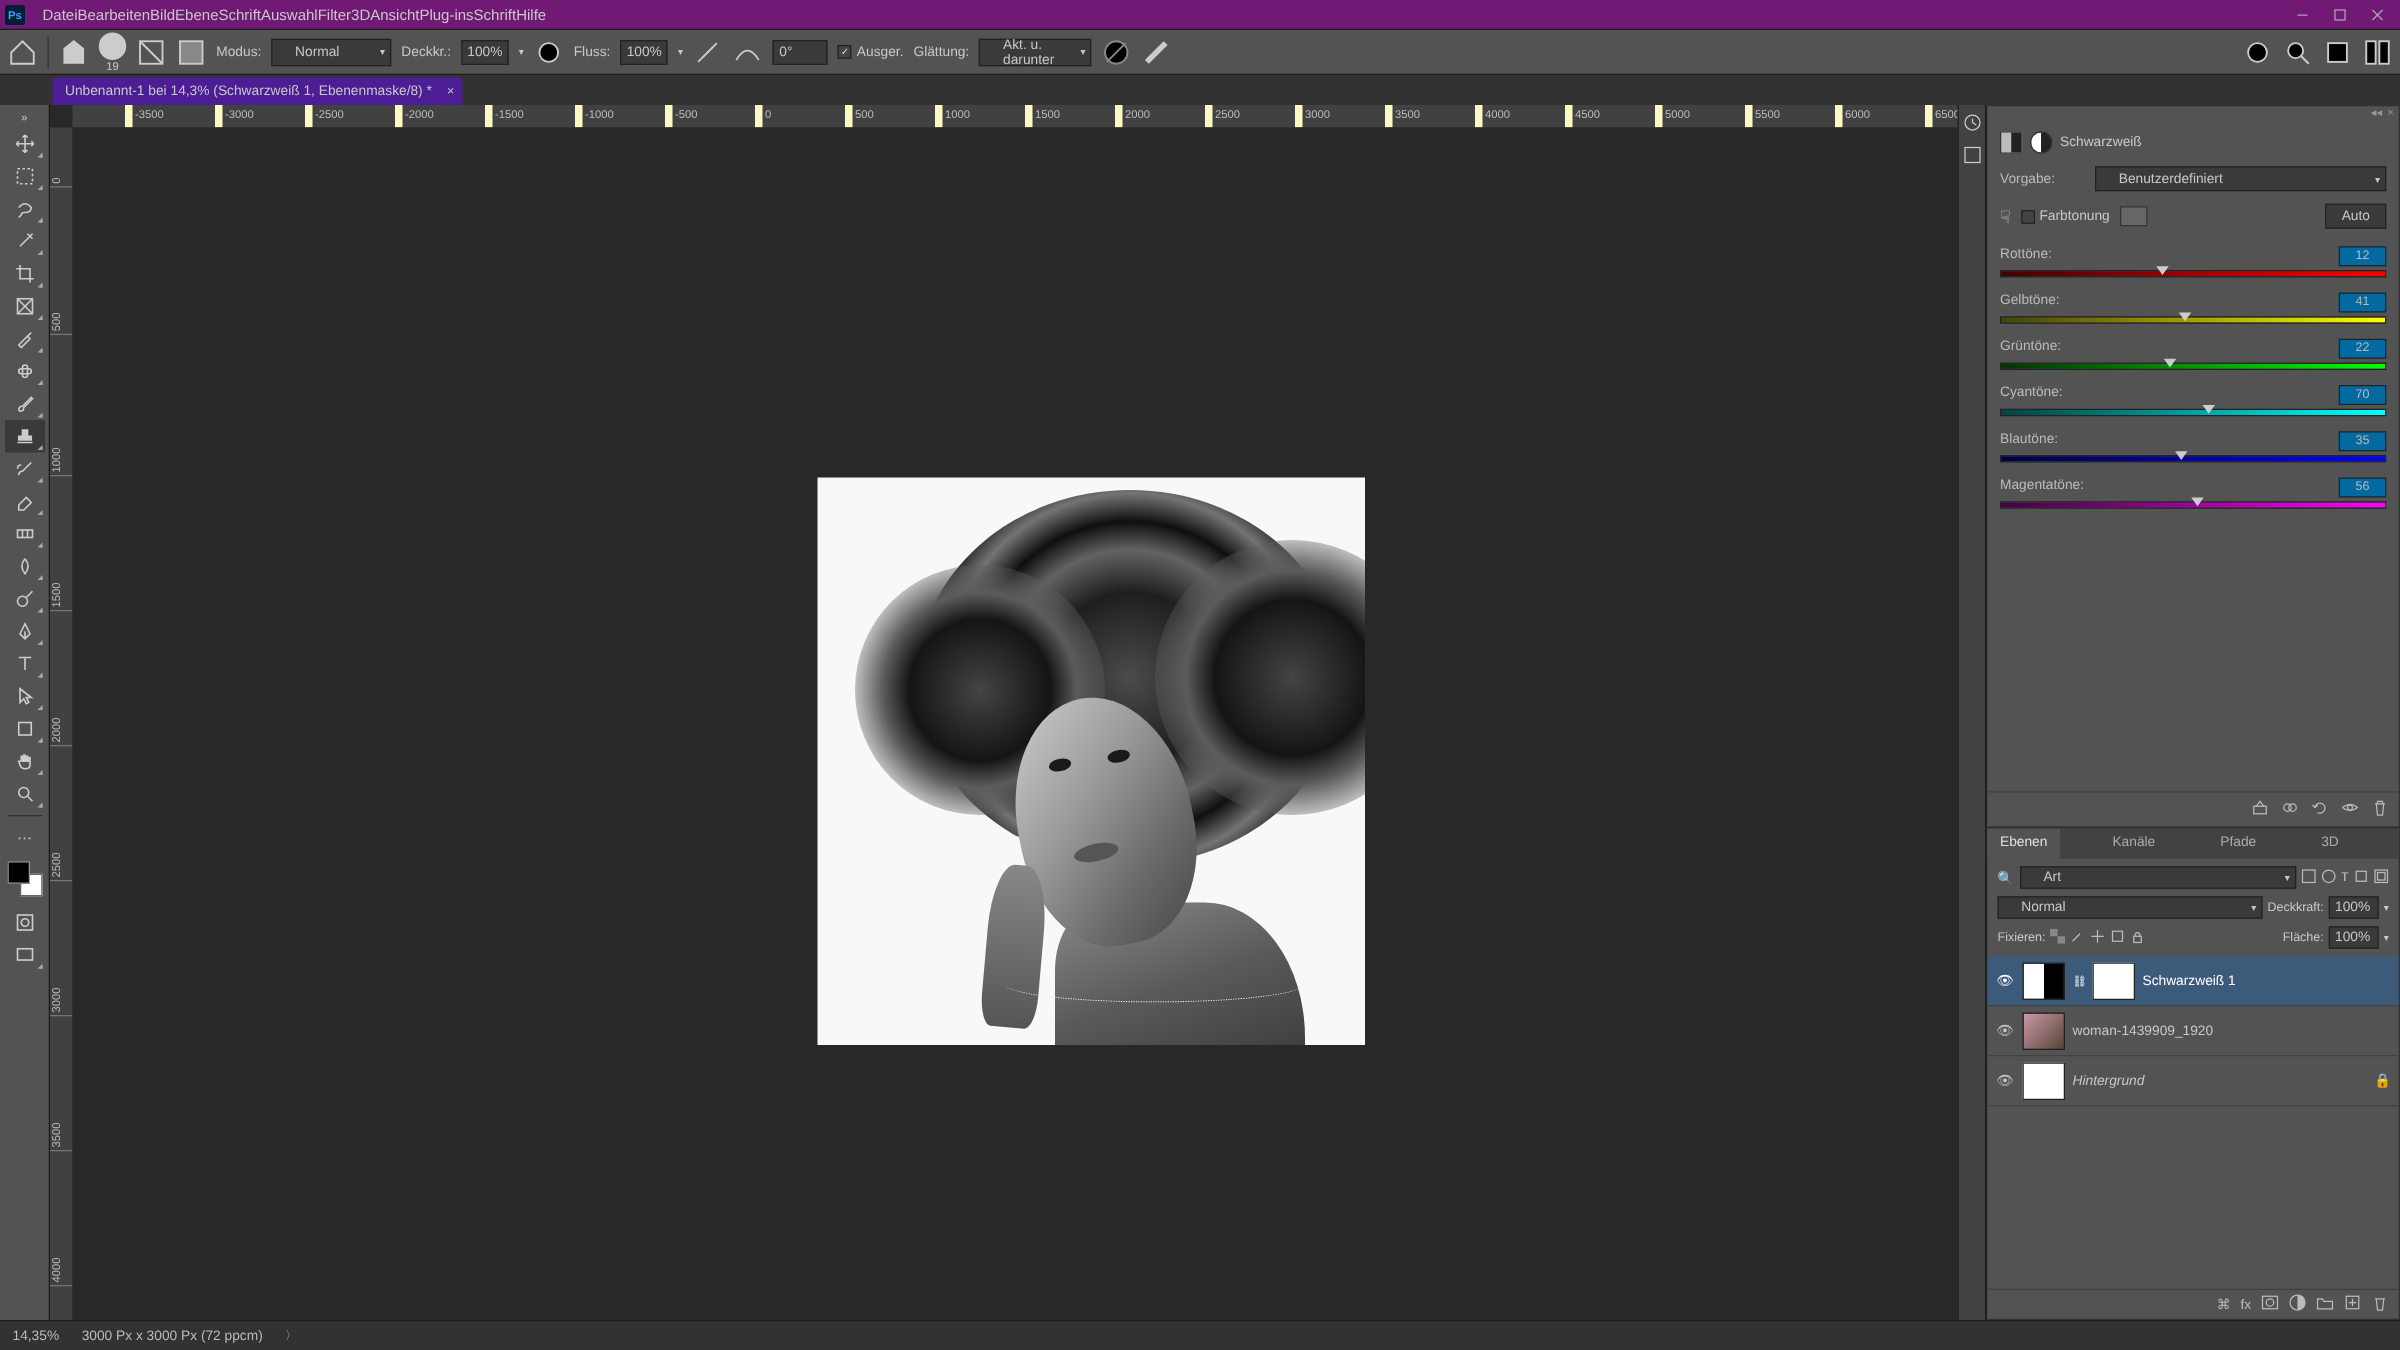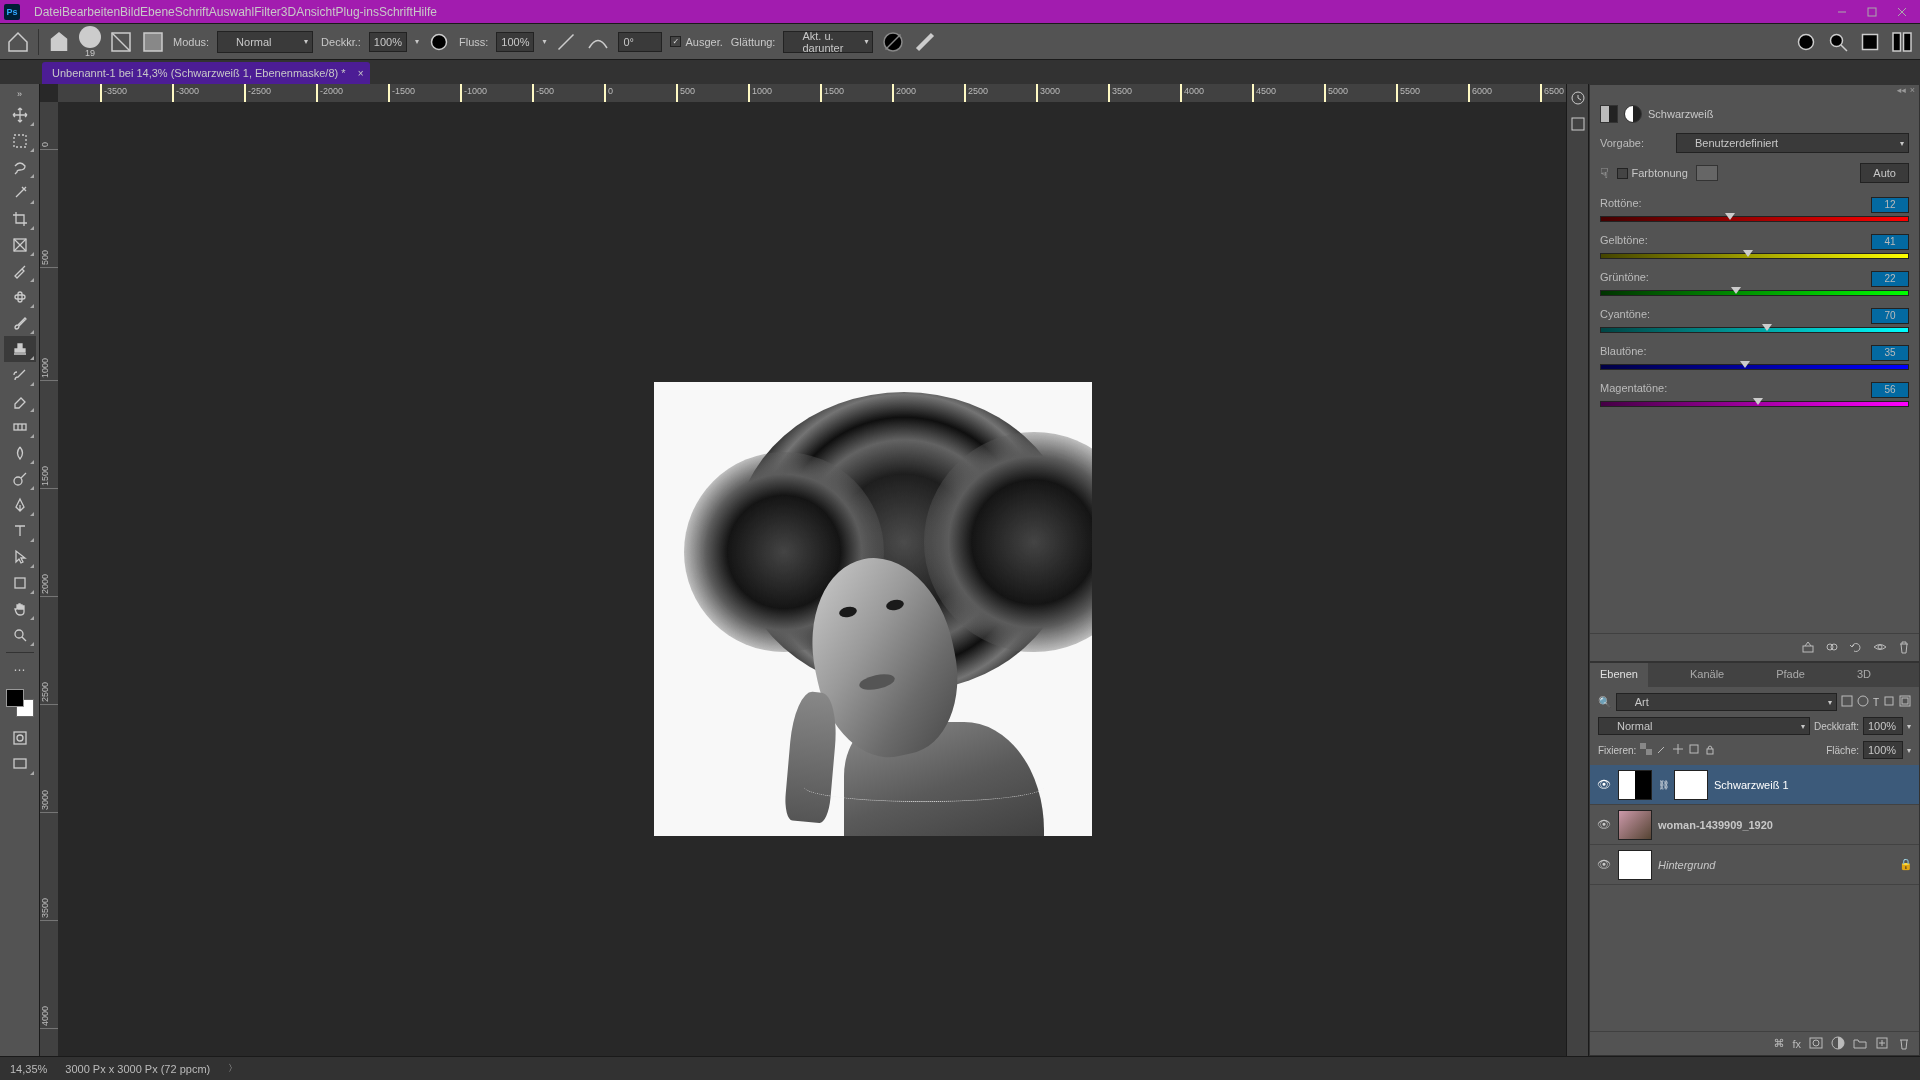--- a/index.html
+++ b/index.html
@@ -1,19 +1,19 @@
 <!DOCTYPE html>
 <html><head>
 <meta charset="utf-8">
 <style>
 * { margin:0; padding:0; box-sizing:border-box; font-family:"Segoe UI",Tahoma,sans-serif; user-select:none; }
 body { width:1920px; height:1080px; background:#323232; overflow:hidden; color:#c8c8c8; font-size:11px; position:relative; }
 
 
-.title-bar { height:24px; background:#a21caf; display:flex; align-items:center; justify-content:space-between; padding:0 4px; border-bottom:1px solid #1a1a1a; }
+.title-bar { height:24px; background:#701a75; display:flex; align-items:center; justify-content:space-between; padding:0 4px; border-bottom:1px solid #1a1a1a; }
 .title-left { display:flex; align-items:center; gap:14px; }
 .ps-icon { width:16px; height:16px; background:#001e36; color:#31a8ff; font-size:9px; font-weight:bold; display:flex; align-items:center; justify-content:center; border-radius:2px; }
 .menu-items { display:flex; font-size:12px; }
 .menu-items span { cursor:default; }
 .win-controls { display:flex; gap:2px; }
 .win-btn { width:28px; height:18px; display:flex; align-items:center; justify-content:center; color:#aaa; }
 .win-btn svg { width:10px; height:10px; }
 
 
 .options-bar { height:36px; background:#535353; display:flex; align-items:center; padding:0 6px; gap:8px; border-bottom:1px solid #1a1a1a; font-size:11px; }
@@ -36,21 +36,21 @@
 .tool { width:32px; height:26px; display:flex; align-items:center; justify-content:center; position:relative; color:#ccc; }
 .tool.active { background:#3a3a3a; }
 .tool-corner::after{content:"";position:absolute;right:2px;bottom:2px;border:2px solid transparent;border-right-color:#aaa;border-bottom-color:#aaa;}
 .tool svg { width:16px; height:16px; stroke:#ccc; fill:none; stroke-width:1.3; }
 .swatches { width:28px; height:28px; position:relative; margin-top:6px;}
 .swatch-fg{position:absolute;top:0;left:0;width:18px;height:18px;background:#000;border:1px solid #999;}
 .swatch-bg{position:absolute;bottom:0;right:0;width:18px;height:18px;background:#fff;border:1px solid #666;}
 
 .canvas-area { flex:1; background:#282828; display:flex; flex-direction:column; position:relative; }
 .ruler-h { height:18px; background:#414141; display:flex; position:relative; overflow:hidden; font-size:9px; color:#bbb; margin-left:18px;}
-.ruler-h div { position:absolute; height:100%; border-left:2px solid #fef9c3; padding-left:2px; padding-top:2px;}
+.ruler-h div { position:absolute; height:100%; border-left:6px solid #fef9c3; padding-left:2px; padding-top:2px;}
 .ruler-v { width:18px; background:#414141; position:absolute; left:0; top:18px; bottom:0; overflow:hidden; font-size:9px; color:#bbb;}
 .ruler-v div { position:absolute; width:100%; border-top:1px solid #777; writing-mode:vertical-rl; transform:rotate(180deg); padding:2px 0 0 2px; text-align:right;}
 .viewport { flex:1; position:relative; margin-left:18px; background:#282828;}
 .image-canvas { position:absolute; left:596px; top:280px; width:438px; height:454px; background:#f8f8f8; overflow:hidden;}
 
 .portrait { position:absolute; inset:0; }
 .hair { position:absolute; top:10px; left:80px; width:340px; height:300px; background:radial-gradient(circle at 50% 50%, #5a5a5a 0%, #3a3a3a 30%, #6b6b6b 45%, #2f2f2f 55%, #777 65%, #333 75%, transparent 90%); border-radius:50%; filter:contrast(1.4) blur(0.5px);}
 .hair::before,.hair::after{content:"";position:absolute;border-radius:50%;background:radial-gradient(circle,#555 0%,#333 40%,#666 55%,transparent 80%);}
 .hair::before{width:200px;height:200px;left:-50px;top:60px;}
 .hair::after{width:220px;height:220px;right:-70px;top:40px;}
@@ -637,21 +637,21 @@
           <div class="layer active">
             <span class="eye">👁</span>
             <div class="thumb adj"></div>
             <span class="link">⛓</span>
             <div class="mask-thumb"></div>
             <span style="flex:1;">Schwarzweiß 1</span>
           </div>
           <div class="layer">
             <span class="eye">👁</span>
             <div class="thumb photo"></div>
-            <span style="flex:1;font-weight:bold;">woman-1439909_1920</span>
+            <span style="flex:1;">woman-1439909_1920</span>
           </div>
           <div class="layer">
             <span class="eye">👁</span>
             <div class="thumb"></div>
             <span style="flex:1;font-style:italic;">Hintergrund</span>
             <span class="lock">🔒</span>
           </div>
         </div>
       <div class="layer-footer">
         <span>⌘</span>

